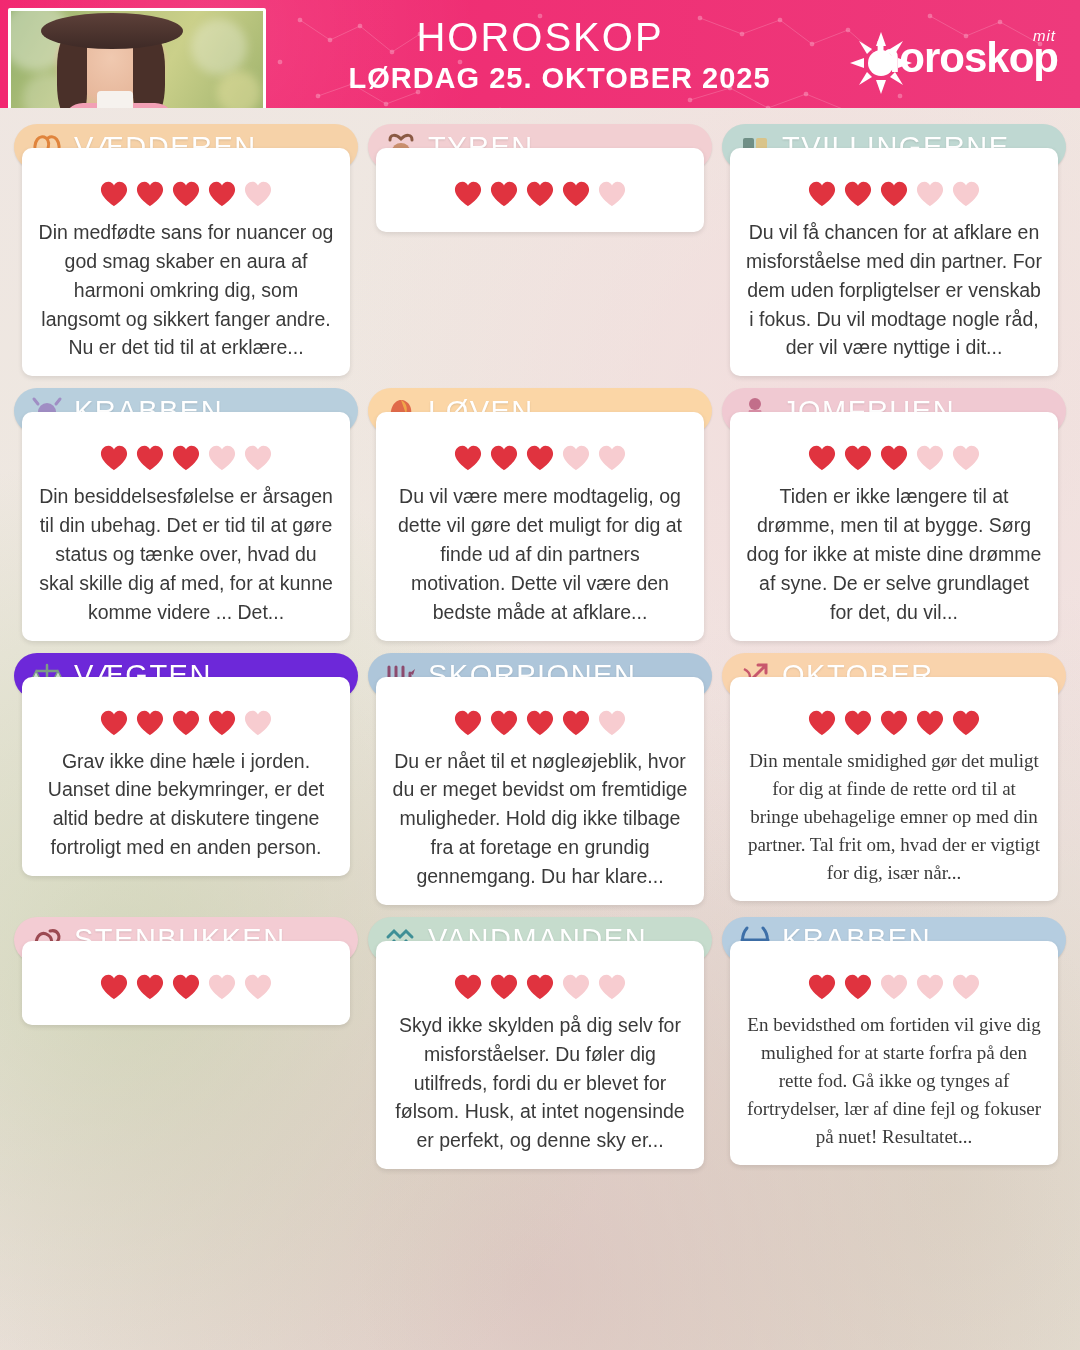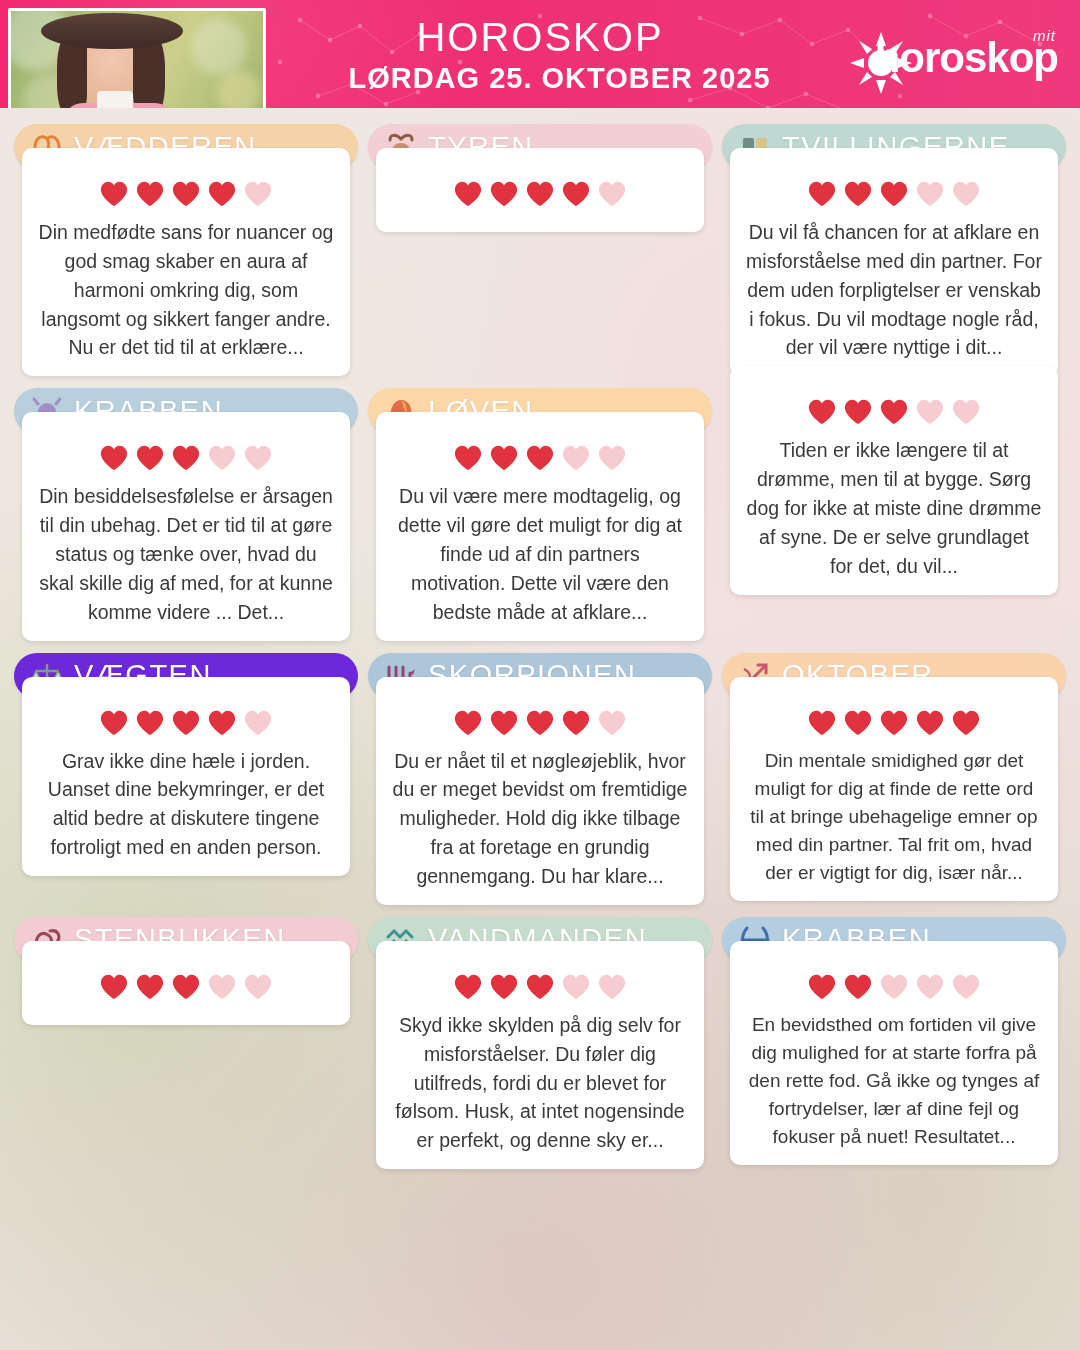--- a/index.html
+++ b/index.html
@@ -101,21 +101,21 @@
     background: #ffffff;
     border-radius: 10px;
     box-shadow: 0 2px 5px rgba(0,0,0,0.10);
     position: relative; z-index: -0; text-align: center;
   }
   .hearts { text-align: center; margin-bottom: 10px; line-height: 1; }
   .heart { display: inline-block; width: 30px; height: 28px; margin: 0 3px; vertical-align: middle; }
   .text {
     font-size: 19.5px; line-height: 1.48; color: #3a3a3a;
   }
-  .card-sm .text { font-size: 19px; }
+  .card-sm .text { font-size: 19px; font-family: Liberation Serif, serif; }
 </style>
 </head>
 <body>
 
 <div class="bg-wash"></div>
 
 <div class="header">
   <svg class="constellations" viewBox="0 0 1080 128" preserveAspectRatio="none">
     <g stroke="#ffffff" stroke-opacity="0.35" fill="#ffffff" fill-opacity="0.5" stroke-width="1">
       <polyline points="300,20 330,40 360,26 392,52 420,34" fill="none"></polyline>
@@ -298,20 +298,26 @@
             <path d="M16 28 C16 28 2 19 2 10.5 C2 5.5 6 2 10 2 C13 2 15 4 16 6 C17 4 19 2 22 2 C26 2 30 5.5 30 10.5 C30 19 16 28 16 28 Z" fill="#e0333f"></path>
           </svg><svg class="heart" viewBox="0 0 32 30">
             <path d="M16 28 C16 28 2 19 2 10.5 C2 5.5 6 2 10 2 C13 2 15 4 16 6 C17 4 19 2 22 2 C26 2 30 5.5 30 10.5 C30 19 16 28 16 28 Z" fill="#f7ccd0"></path>
           </svg><svg class="heart" viewBox="0 0 32 30">
             <path d="M16 28 C16 28 2 19 2 10.5 C2 5.5 6 2 10 2 C13 2 15 4 16 6 C17 4 19 2 22 2 C26 2 30 5.5 30 10.5 C30 19 16 28 16 28 Z" fill="#f7ccd0"></path>
           </svg></div>
         <div class="text">Du vil være mere modtagelig, og dette vil gøre det muligt for dig at finde ud af din partners motivation. Dette vil være den bedste måde at afklare...</div>
       </div>
     </div>
     <div class="card">
+      <div class="sign-header" style="background:#f0c9d2">
+        <svg class="sign-glyph" viewBox="0 0 34 34">
+          <use href="#g-virgo"></use>
+        </svg>
+        <span class="sign-name">JOMFRUEN</span>
+      </div>
       <div class="body">
         <div class="hearts"><svg class="heart" viewBox="0 0 32 30">
             <path d="M16 28 C16 28 2 19 2 10.5 C2 5.5 6 2 10 2 C13 2 15 4 16 6 C17 4 19 2 22 2 C26 2 30 5.5 30 10.5 C30 19 16 28 16 28 Z" fill="#e0333f"></path>
           </svg><svg class="heart" viewBox="0 0 32 30">
             <path d="M16 28 C16 28 2 19 2 10.5 C2 5.5 6 2 10 2 C13 2 15 4 16 6 C17 4 19 2 22 2 C26 2 30 5.5 30 10.5 C30 19 16 28 16 28 Z" fill="#e0333f"></path>
           </svg><svg class="heart" viewBox="0 0 32 30">
             <path d="M16 28 C16 28 2 19 2 10.5 C2 5.5 6 2 10 2 C13 2 15 4 16 6 C17 4 19 2 22 2 C26 2 30 5.5 30 10.5 C30 19 16 28 16 28 Z" fill="#e0333f"></path>
           </svg><svg class="heart" viewBox="0 0 32 30">
             <path d="M16 28 C16 28 2 19 2 10.5 C2 5.5 6 2 10 2 C13 2 15 4 16 6 C17 4 19 2 22 2 C26 2 30 5.5 30 10.5 C30 19 16 28 16 28 Z" fill="#f7ccd0"></path>
           </svg><svg class="heart" viewBox="0 0 32 30">

